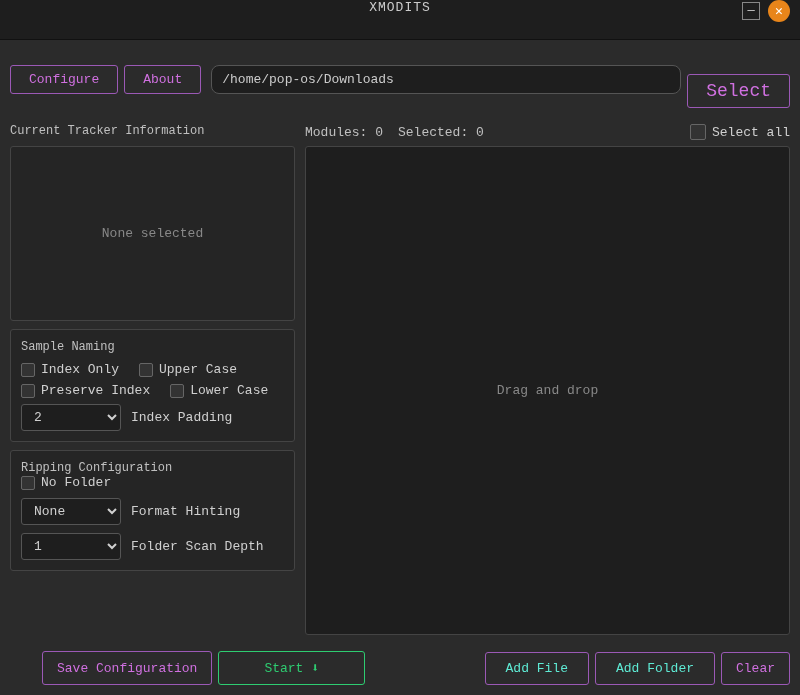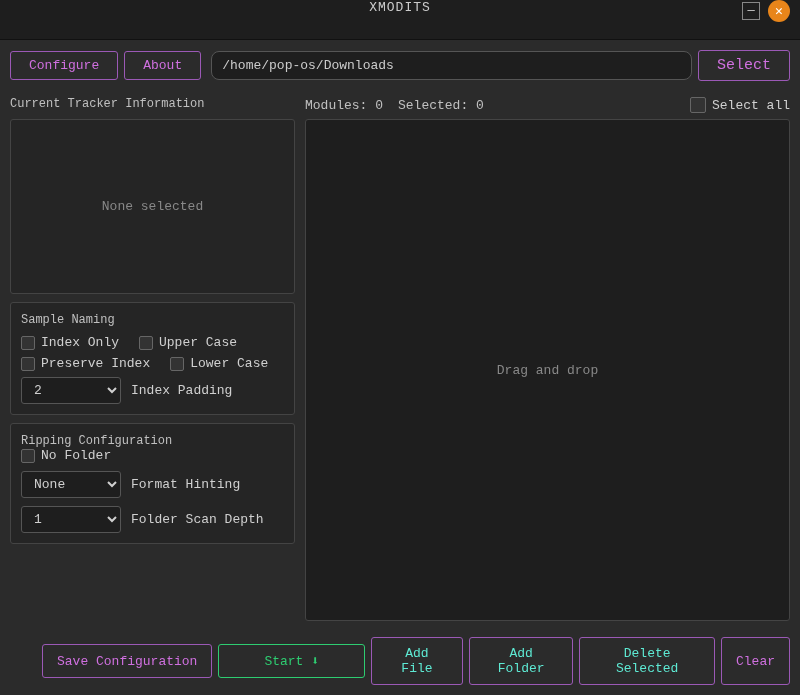--- a/index.html
+++ b/index.html
@@ -108,22 +108,23 @@
       min-width: 0;
     }
 
     .select-btn {
       background: transparent;
       border: 1.5px solid #9b59b6;
       color: #d070e0;
       padding: 6px 18px;
       cursor: pointer;
       font-family: 'Courier New', Courier, monospace;
-      font-size: 15px;
-      border-radius: 3px;
+      font-size: 18px;
+      border-radius: 3px;
+      margin-top: 24px;
     }
 
     .middle-row {
       display: flex;
       gap: 10px;
       flex: 1;
       min-height: 0;
     }
 
     .left-panel {
@@ -484,18 +485,17 @@
   </div>
 
   <div class="bottom-bar">
     <div class="bottom-left">
       <button class="save-config-btn">Save Configuration</button>
       <button class="start-btn">Start ⬇</button>
     </div>
     <div class="bottom-right">
       <button class="action-btn">Add File</button>
       <button class="action-btn">Add Folder</button>
-      <button class="action-btn">Delete Selected</button>
       <button class="clear-btn">Clear</button>
     </div>
   </div>
 
 </div>
 
 </body></html>

